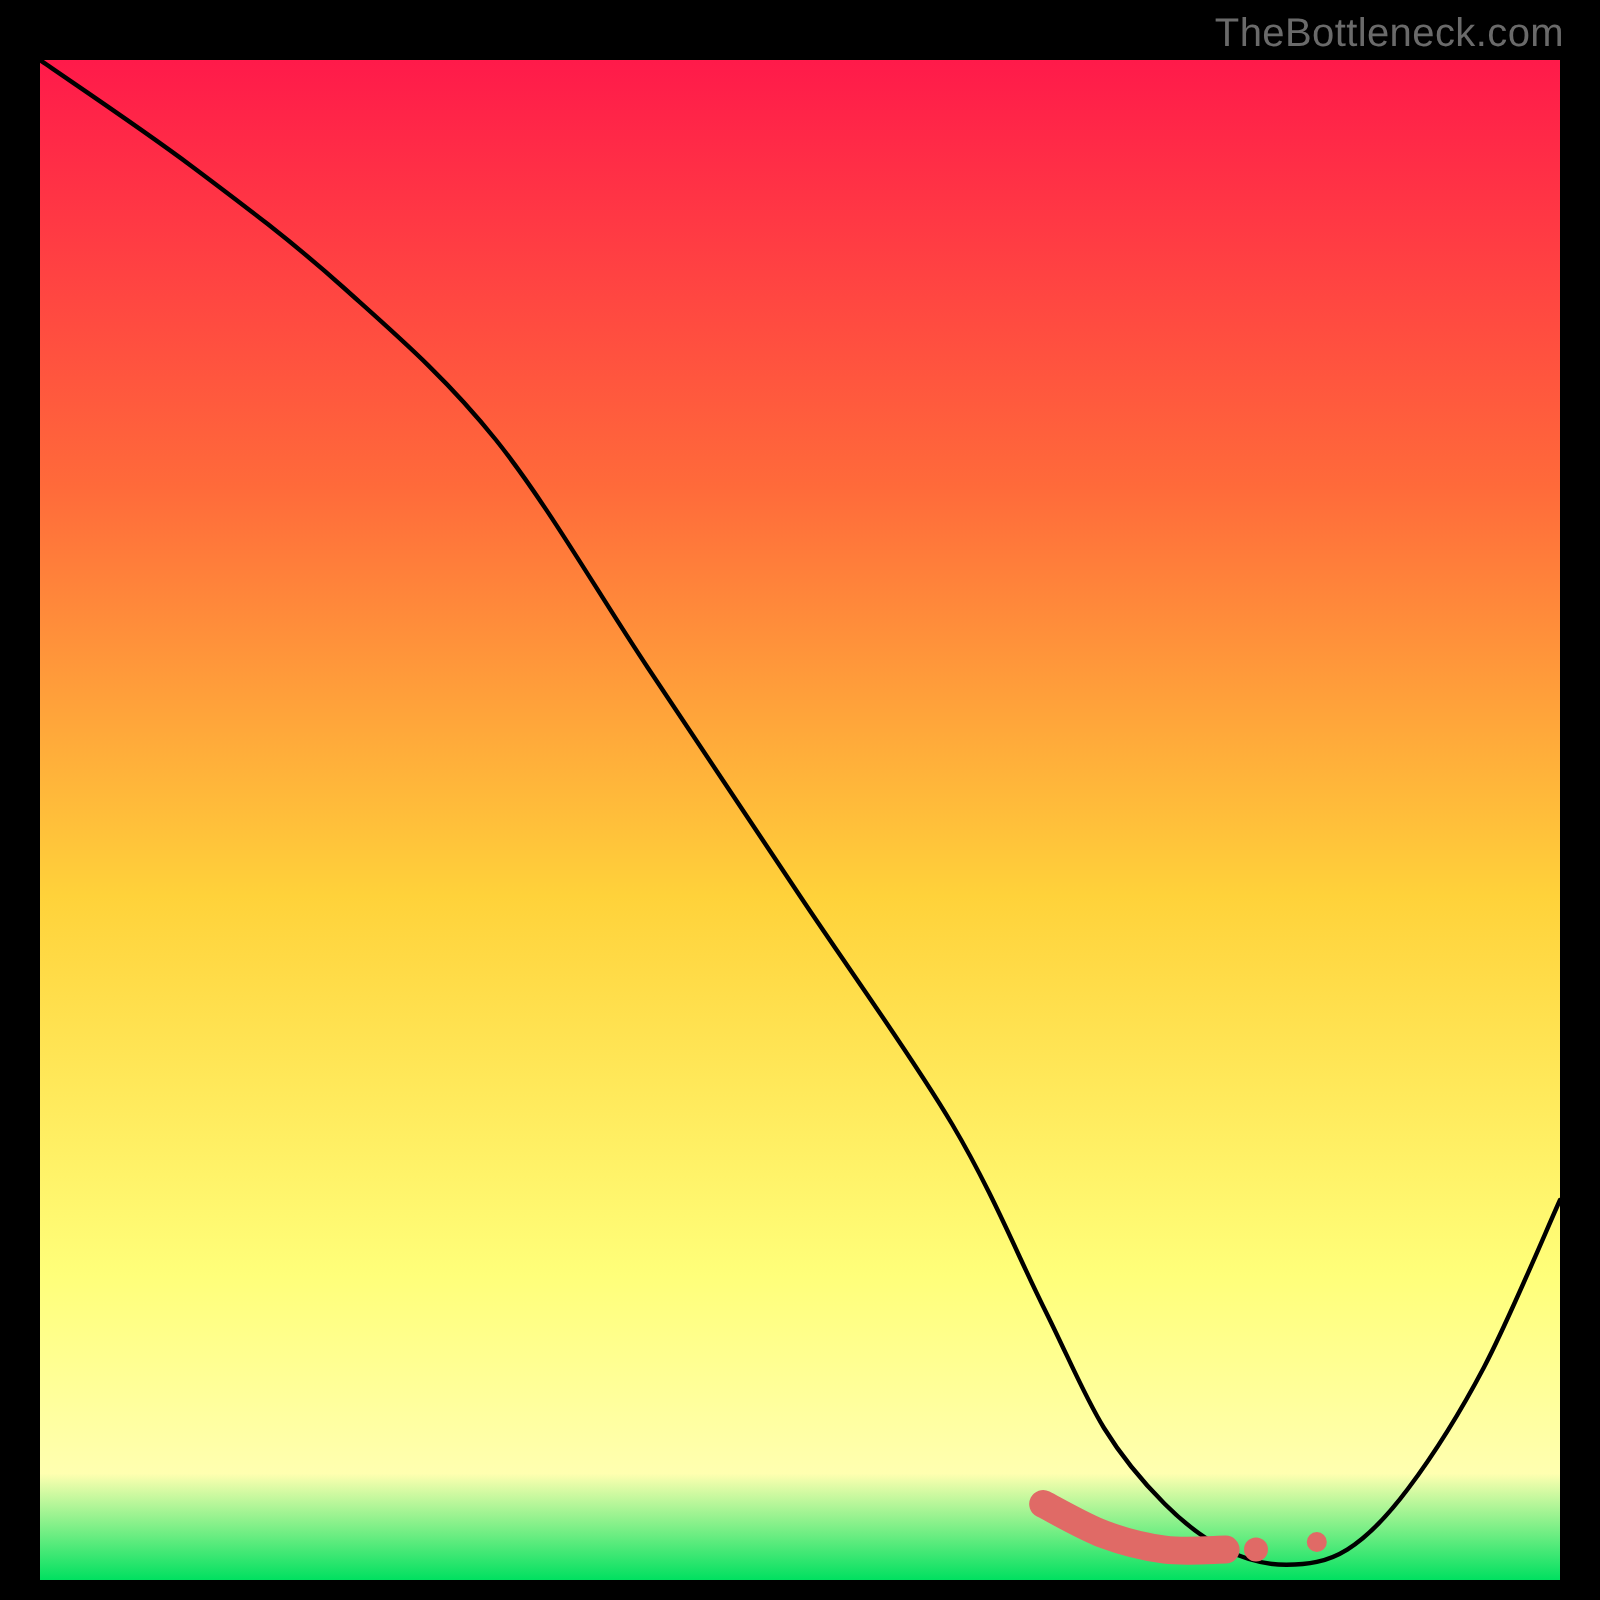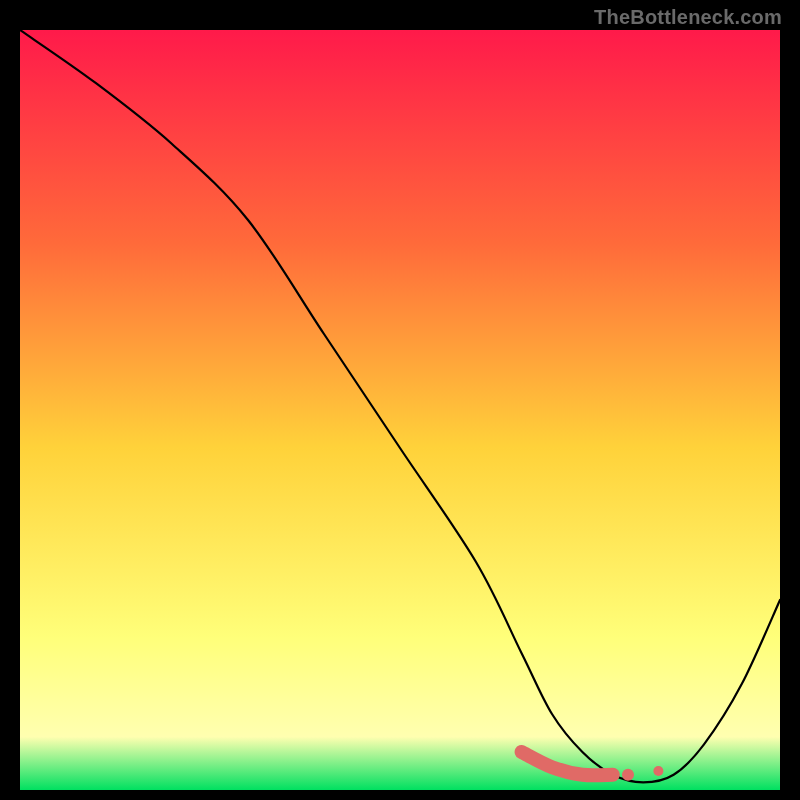--- a/index.html
+++ b/index.html
@@ -18,21 +18,21 @@
     width: 760px;
     height: 760px;
     background: #000;
   }
   .watermark {
     position: absolute;
     top: 6px;
     right: 18px;
     color: #6a6a6a;
     font-size: 20px;
-    font-weight: 700;
+    font-weight: 400;
     letter-spacing: 0.2px;
     user-select: none;
   }
   svg {
     display: block;
   }
 </style>
 </head>
 <body>
 

